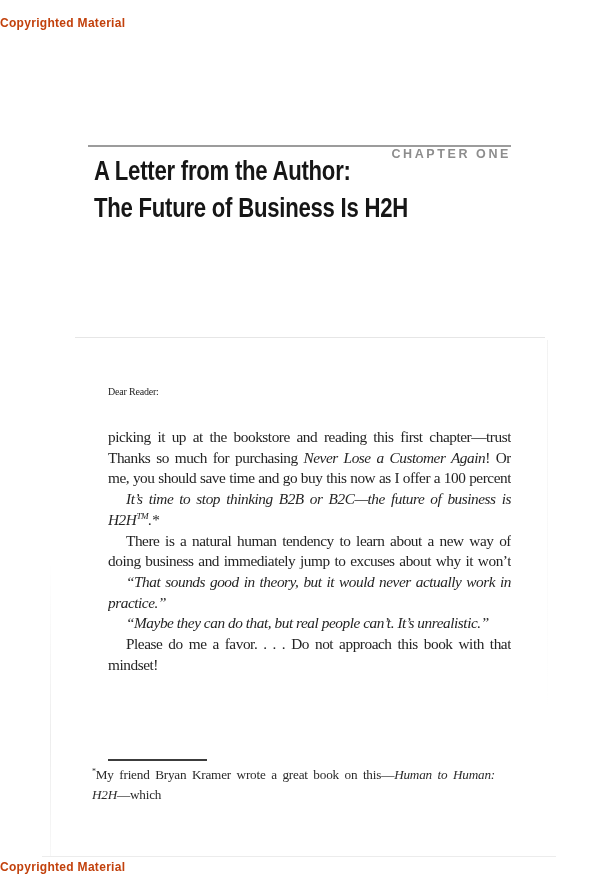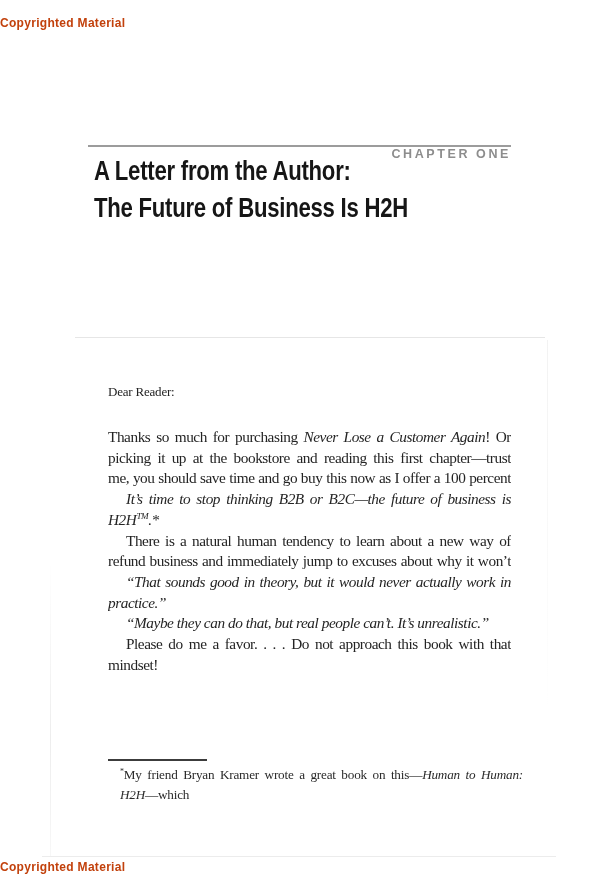--- a/index.html
+++ b/index.html
@@ -41,21 +41,21 @@
   .scan-edge{position:absolute;pointer-events:none;}
   .scan-top{top:337px;left:75px;width:470px;height:1px;background:#e6e6e6;}
   .scan-left{top:560px;left:50px;width:1px;height:296px;
     background:linear-gradient(to bottom, rgba(0,0,0,0), rgba(0,0,0,0.07) 60%, rgba(0,0,0,0.03));}
   .scan-right{top:340px;left:547px;width:1px;height:380px;
     background:linear-gradient(to bottom, rgba(0,0,0,0.05), rgba(0,0,0,0));}
   .scan-bottom{top:856px;left:42px;width:514px;height:1px;background:#ececec;}
 
   .salutation{
     position:absolute;top:382px;left:108px;width:403px;
-    font-size:13px;line-height:20.7px;letter-spacing:-0.2px;color:#242424;
+    font-size:10px;line-height:20.7px;letter-spacing:-0.2px;color:#242424;
   }
   .body-lines{
     position:absolute;top:427px;left:108px;width:403px;
     font-size:15.3px;line-height:20.7px;letter-spacing:-0.45px;color:#242424;
   }
   .tline{
     text-align:justify;
     text-align-last:justify;
     white-space:normal;
     overflow:hidden;
@@ -63,21 +63,21 @@
   .tline.lastline{text-align-last:left;}
   .tline.indent{text-indent:18px;}
   .it{font-style:italic;}
   sup{font-size:0.6em;line-height:0;vertical-align:super;font-family:Liberation Serif, serif;}
 
   .footnote-rule{
     position:absolute;top:759px;left:108px;width:99px;height:1.5px;
     background:#3c3c3c;
   }
   .footnote-lines{
-    position:absolute;top:765px;left:120px;width:403px;
+    position:absolute;top:765px;left:92px;width:403px;
     font-size:13.2px;line-height:20px;letter-spacing:-0.2px;color:#2a2a2a;
   }
 </style>
 </head>
 <body>
 
 <div class="page">
 
   <div class="copyright top">Copyrighted Material</div>
 
@@ -88,27 +88,27 @@
   <h1 class="title"><span>A Letter from the Author:</span><br><span>The Future of Business Is H2H</span></h1>
 
   <div class="scan-edge scan-top"></div>
   <div class="scan-edge scan-left"></div>
   <div class="scan-edge scan-right"></div>
   <div class="scan-edge scan-bottom"></div>
 
   <div class="salutation">Dear Reader:</div>
 
   <div class="body-lines">
+      <div class="tline"><span>picking it up at the bookstore and reading this first chapter—trust</span></div>
       <div class="tline"><span>Thanks so much for purchasing </span><span class="it">Never Lose a Customer Again</span><span>! Or</span></div>
-      <div class="tline"><span>picking it up at the bookstore and reading this first chapter—trust</span></div>
       <div class="tline"><span>me, you should save time and go buy this now as I offer a 100 percent</span></div>
       <div class="tline indent"><span class="it">It’s time to stop thinking B2B or B2C—the future of business is</span></div>
       <div class="tline lastline"><span class="it">H2H</span><sup class="it">TM</sup><span class="it">.*</span></div>
       <div class="tline indent"><span>There is a natural human tendency to learn about a new way of</span></div>
-      <div class="tline"><span>refund business and immediately jump to excuses about why it won’t</span></div>
+      <div class="tline"><span>doing business and immediately jump to excuses about why it won’t</span></div>
       <div class="tline indent"><span class="it">“That sounds good in theory, but it would never actually work in</span></div>
       <div class="tline lastline"><span class="it">practice.”</span></div>
       <div class="tline lastline indent"><span class="it">“Maybe they can do that, but real people can’t. It’s unrealistic.”</span></div>
       <div class="tline indent"><span>Please do me a favor. . . . Do not approach this book with that</span></div>
       <div class="tline lastline"><span>mindset!</span></div>
     </div>
 
   <div class="footnote-rule"></div>
 
   <div class="footnote-lines">

